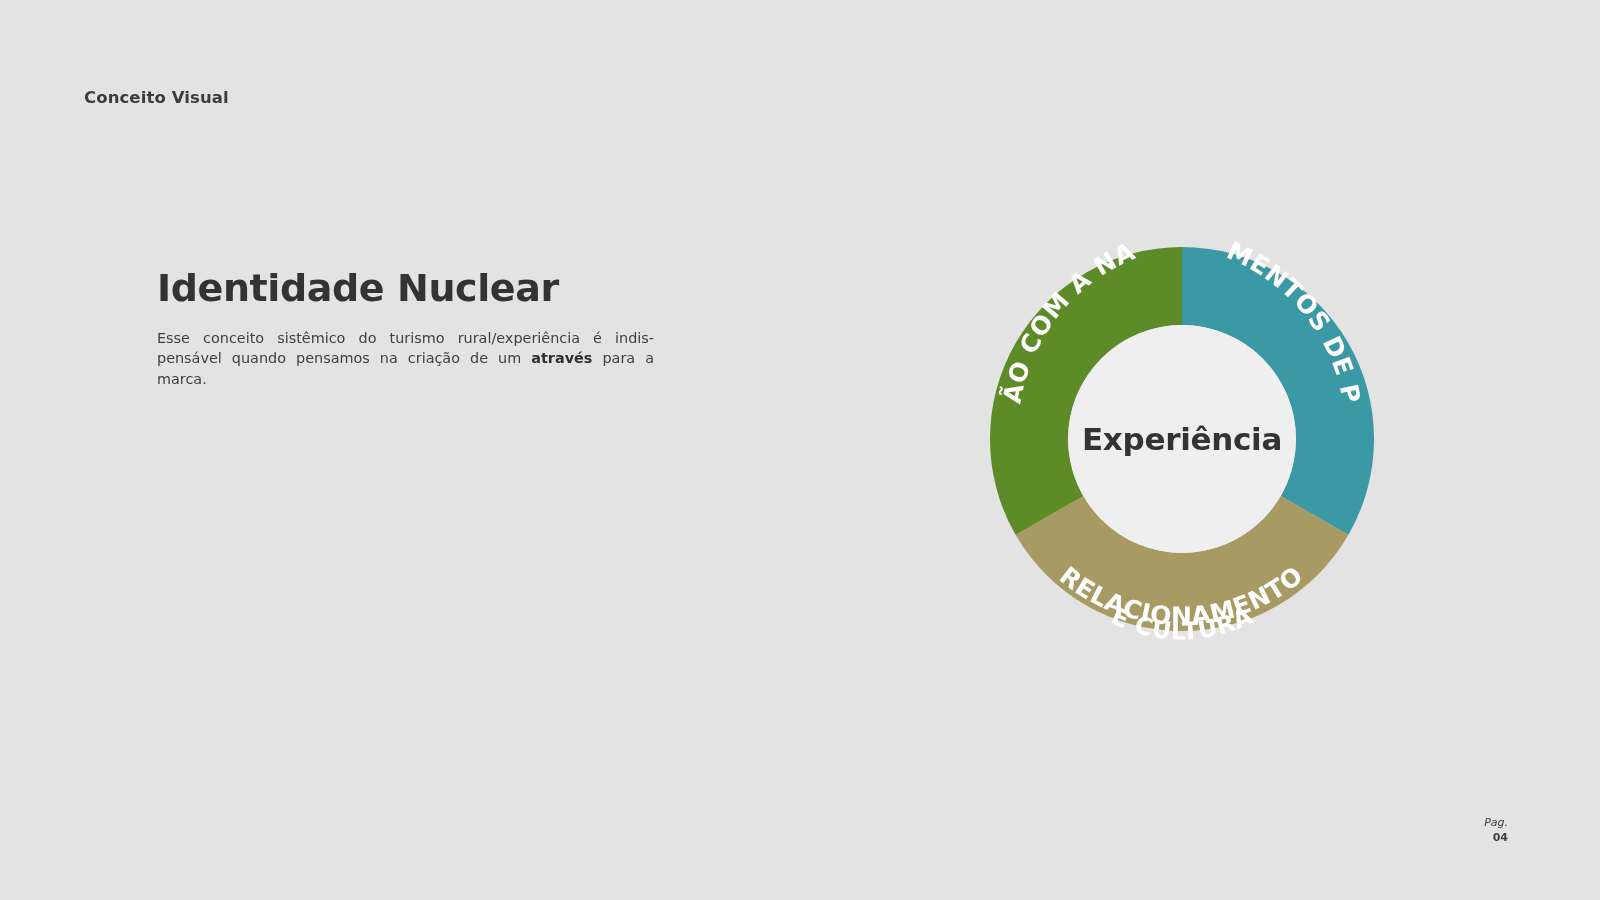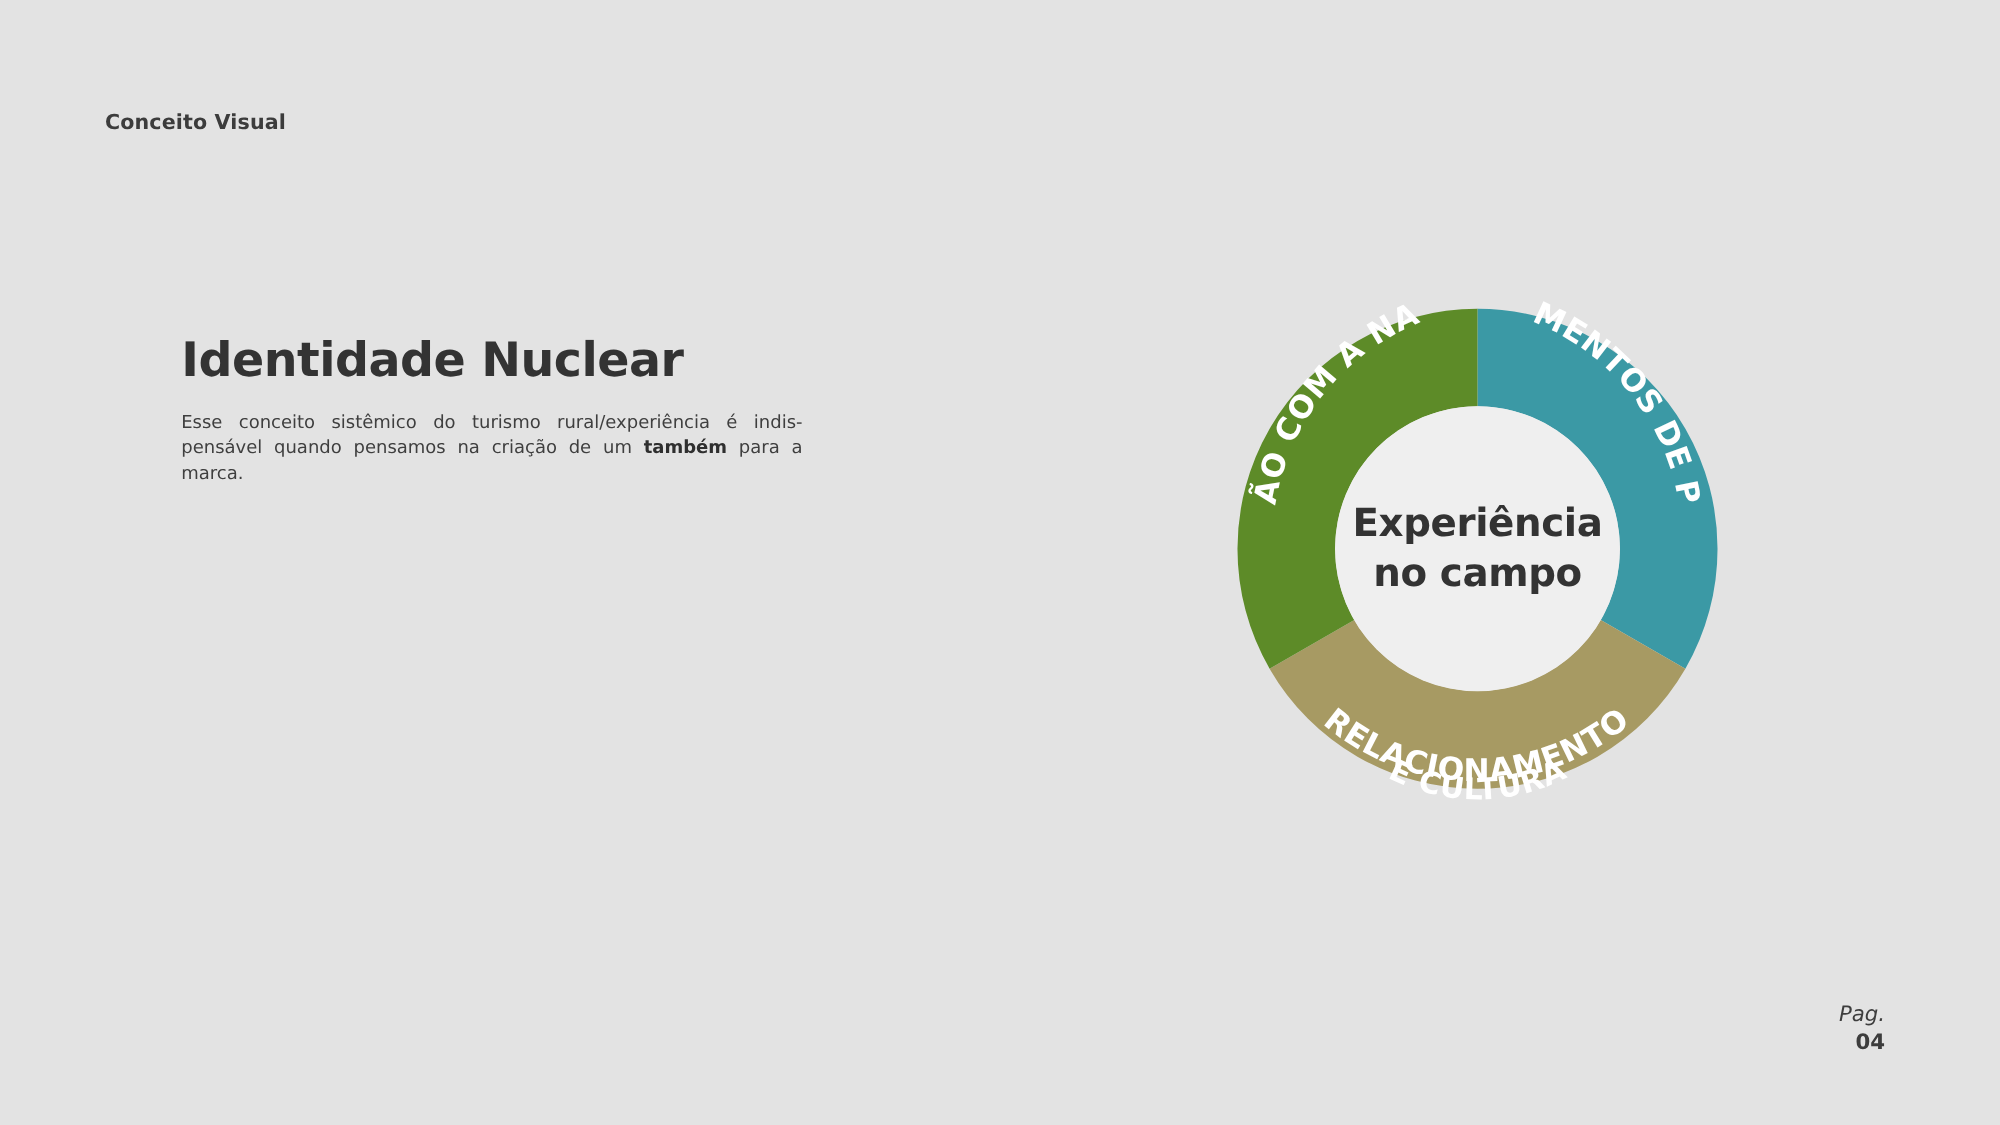--- a/index.html
+++ b/index.html
@@ -24,21 +24,21 @@
     top: 88px;
     font-size: 16.5px;
     font-weight: bold;
     letter-spacing: 0.1px;
     color: #3c3c3c;
   }
 
   
   .text-col {
     position: absolute;
-    left: 145px;
+    left: 157px;
     top: 268px;
     width: 497px;
   }
   .title {
     font-size: 38px;
     font-weight: bold;
     letter-spacing: -0.4px;
     color: #333333;
     margin: 0 0 18px 0;
     line-height: 1.1;
@@ -94,37 +94,37 @@
     text-align: center;
     letter-spacing: -0.3px;
   }
 
   
   .pagenum {
     position: absolute;
     right: 92px;
     bottom: 55px;
     text-align: right;
-    font-size: 17px;
+    font-size: 11px;
     line-height: 1.3;
     color: #3d3d3d;
   }
   .pagenum .p-label { font-style: italic; }
   .pagenum .p-value { font-weight: bold; }
 </style>
 </head>
 <body>
 
 <div class="header-label">Conceito Visual</div>
 
 <div class="text-col">
   <h1 class="title">Identidade Nuclear</h1>
 
 
-  <p class="para"><span>Esse conceito sistêmico do turismo rural/experiência é indis-pensável quando pensamos na criação de um </span><b>também</b><span> para a marca.</span></p>
+  <p class="para"><span>Esse conceito sistêmico do turismo rural/experiência é indis-pensável quando pensamos na criação de um </span><b>através</b><span> para a marca.</span></p>
 
 </div>
 
 <div class="donut-wrap">
   <svg class="donut-svg" viewBox="0 0 488 488" xmlns="http://www.w3.org/2000/svg">
     <defs>
 
       <path id="pathMomentos" d="M 244,244 m 0,-188 A 188,188 0 0 1 188,-0 Z" fill="none"></path>
 
       <path id="arcMomentos" fill="none" d="M 285.6,61.6 A 188,188 0 0 1 403.7,200.3"></path>
@@ -167,20 +167,19 @@
       <textPath href="#arcRelacionamento2" startOffset="50%" text-anchor="middle">E CULTURA</textPath>
     </text>
 
     <text class="arc-label">
       <textPath href="#arcConexao" startOffset="50%" text-anchor="middle">CONEXÃO COM A NATUREZA</textPath>
     </text>
   </svg>
 
   <div class="center-text">
     <div>Experiência</div>
-    <div>no campo</div>
   </div>
 </div>
 
 <div class="pagenum">
   <div class="p-label">Pag.</div>
   <div class="p-value">04</div>
 </div>
 
 </body></html>

